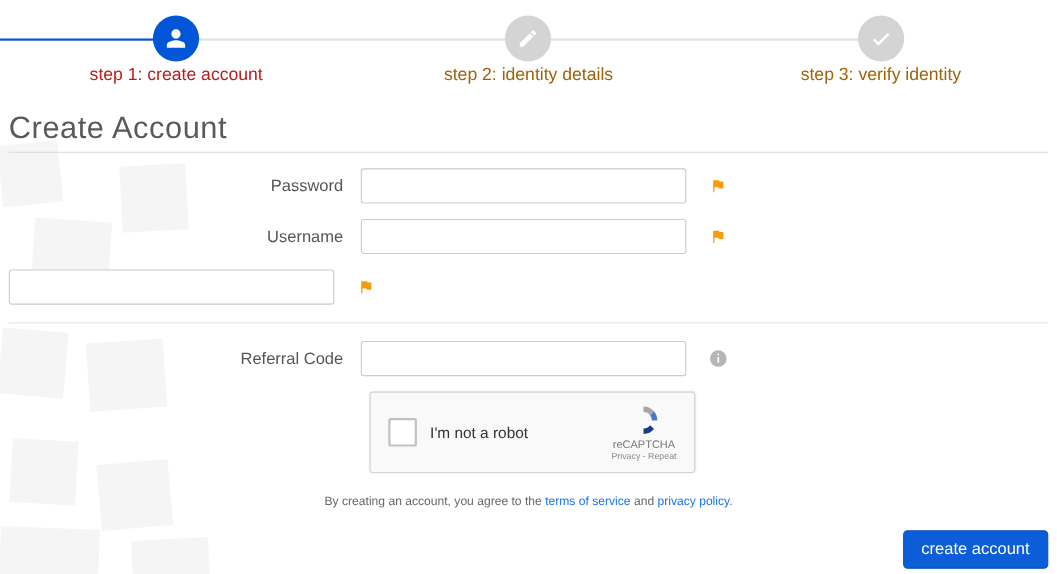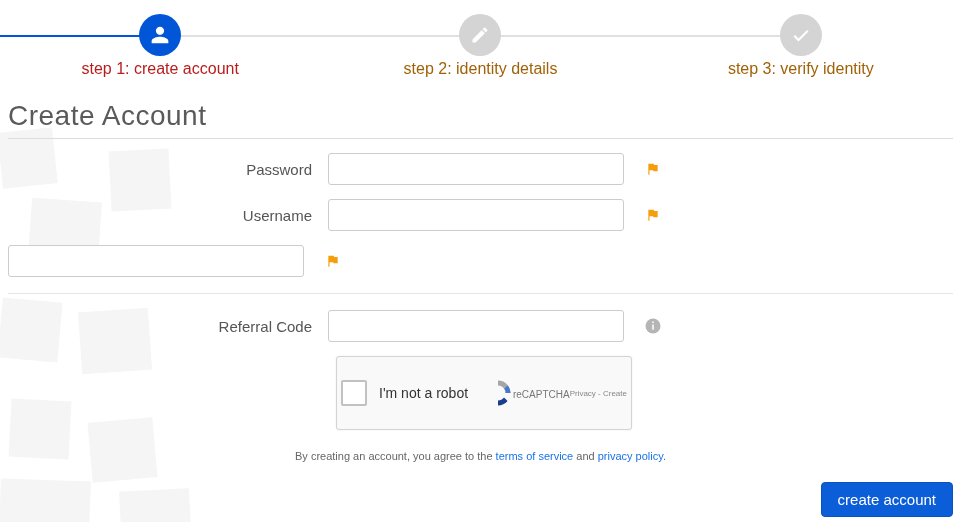--- a/index.html
+++ b/index.html
@@ -76,31 +76,31 @@
       position: relative; z-index: 1;
     }
     
     .recaptcha-wrap {
       margin-left: 336px; margin-top: 10px; margin-bottom: 20px;
       position: relative; z-index: 1;
     }
     .recaptcha {
       width: 296px; height: 74px; border: 1px solid #d3d3d3; border-radius: 3px;
       background: #f9f9f9; box-shadow: 0 0 2px rgba(0,0,0,0.08);
-      display: flex; align-items: center; padding: 0 4px;
+      display: flex; align-items: center; padding: 0 16px;
     }
     .recaptcha-checkbox {
       width: 26px; height: 26px; border: 2px solid #c1c1c1; border-radius: 2px;
       background: #fff; cursor: pointer;
     }
     .recaptcha-text {
       margin-left: 12px; font-size: 14px; color: #333; flex: 1;
     }
     .recaptcha-badge {
-      display: flex; align-items: center; font-size: 9px; color: #777;
+      display: flex; flex-direction: column; align-items: center; font-size: 9px; color: #777;
     }
     .recaptcha-badge svg { width: 30px; height: 30px; }
     .recaptcha-badge-title { font-size: 10px; color: #777; margin-top: 2px; }
     .recaptcha-badge-links { font-size: 8px; color: #888; }
     
     .consent {
       text-align: center; font-size: 11px; color: #666; margin: 18px 0 20px 0;
       position: relative; z-index: 1;
     }
     .consent a { color: #1a73e8; text-decoration: none; }
@@ -205,21 +205,21 @@
     <div class="recaptcha-checkbox"></div>
     <div class="recaptcha-text">I'm not a robot</div>
     <div class="recaptcha-badge">
       <svg viewBox="0 0 48 48">
         <path fill="#4a78c8" d="M44 24c0-4.9-1.8-9.4-4.7-12.9l-5.7 5.7A12 12 0 0 1 36 24h8z"></path>
         <path fill="#a6a6a6" d="M24 4v8a12 12 0 0 1 9.6 4.8l5.7-5.7A20 20 0 0 0 24 4z"></path>
         <path fill="#1a3e8c" d="M24 44a20 20 0 0 0 15.3-7.1l-5.7-5.7A12 12 0 0 1 24 36v8z"></path>
         <polygon fill="#4a78c8" points="44,24 36,24 40,16"></polygon>
       </svg>
       <div class="recaptcha-badge-title">reCAPTCHA</div>
-      <div class="recaptcha-badge-links">Privacy - Create</div>
+      <div class="recaptcha-badge-links">Privacy - Repeat</div>
     </div>
   </div>
 </div>
 
 <div class="consent">
   <span>By creating an account, you agree to the </span><a href="#">terms of service</a><span> and </span><a href="#">privacy policy</a><span>.</span>
 </div>
 
 <div class="submit-row">
   <button class="submit-btn">create account</button>

